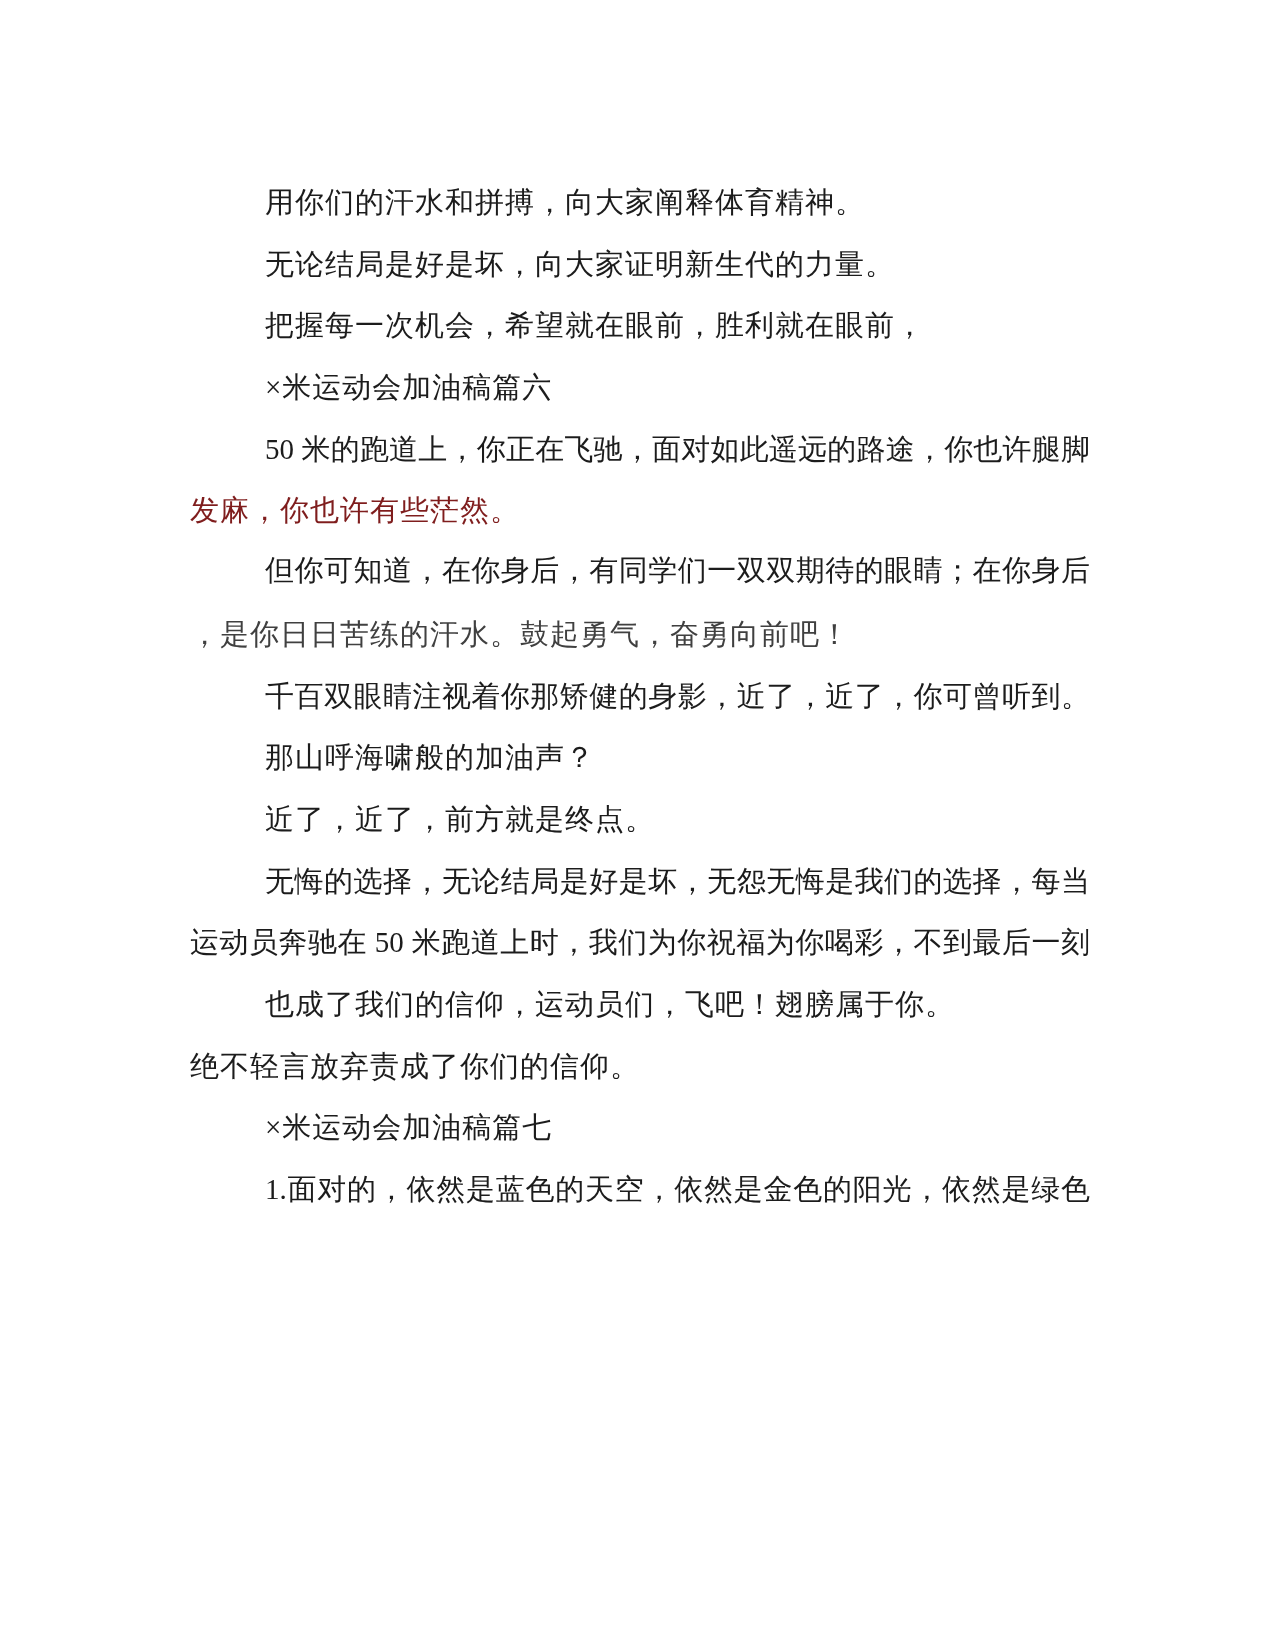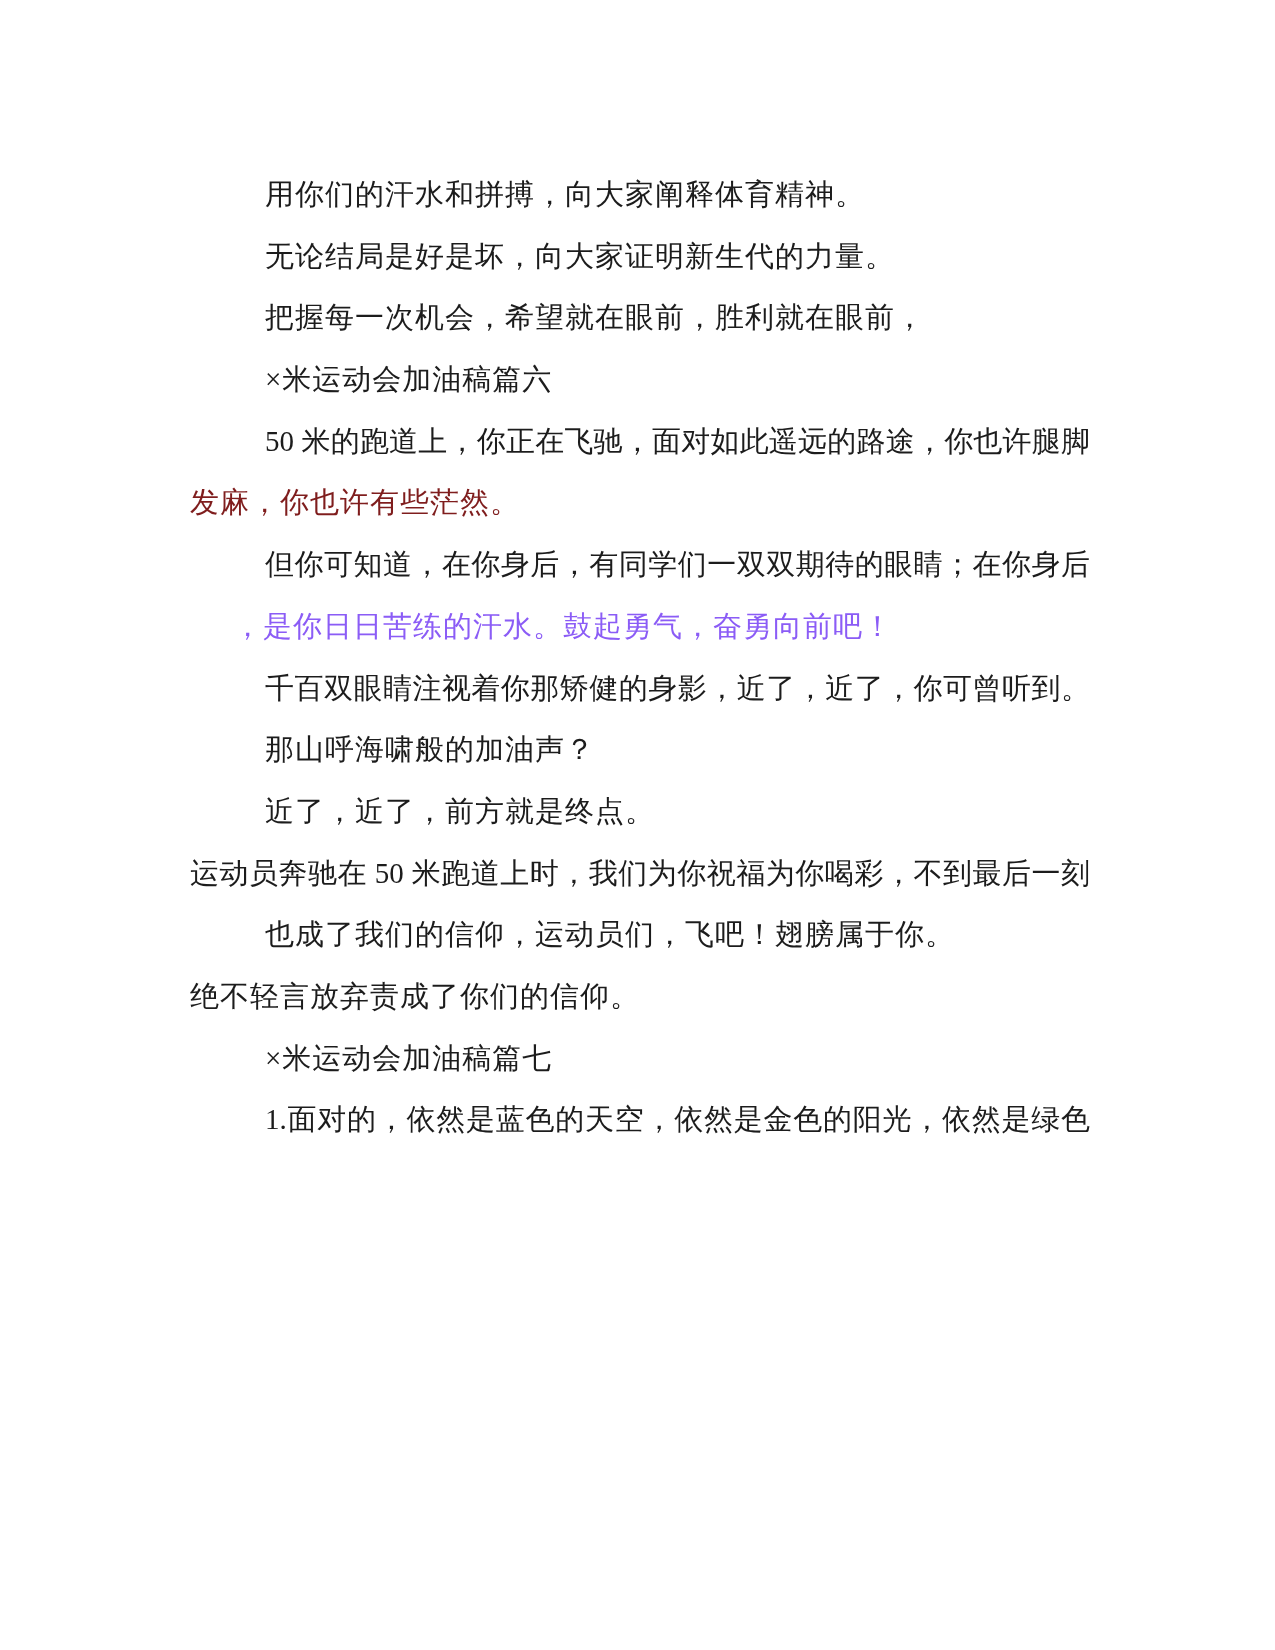--- a/index.html
+++ b/index.html
@@ -15,21 +15,21 @@
   .page {
     position: relative;
     width: 1275px;
     height: 1650px;
     background: #ffffff;
     overflow: hidden;
   }
   .text-column {
     position: absolute;
     left: 190px;
-    top: 164px;
+    top: 172px;
     width: 900px;
   }
   .line {
     height: 61.7px;
     line-height: 61.7px;
     font-size: 29px;
     color: #1c1c1c;
     letter-spacing: 1px;
     white-space: nowrap;
     font-weight: 400;
@@ -50,24 +50,25 @@
 <body>
 
 <div class="page" style="background: rgb(255, 255, 255);">
   <div class="text-column">
       <div class="line indent" style="color: rgb(28, 28, 28);">用你们的汗水和拼搏，向大家阐释体育精神。</div>
       <div class="line indent" style="color: rgb(28, 28, 28);">无论结局是好是坏，向大家证明新生代的力量。</div>
       <div class="line indent" style="color: rgb(28, 28, 28);">把握每一次机会，希望就在眼前，胜利就在眼前，</div>
       <div class="line indent" style="color: rgb(28, 28, 28);">×米运动会加油稿篇六</div>
       <div class="line indent justify" style="color: rgb(28, 28, 28);">50 米的跑道上，你正在飞驰，面对如此遥远的路途，你也许腿脚</div>
       <div class="line" style="color: #7f1d1d;">发麻，你也许有些茫然。</div>
-      <div class="line indent justify" style="color: rgb(28, 28, 28);">但你可知道，在你身后，有同学们一双双期待的眼睛；在你身后</div>
-      <div class="line" style="color: #8b5cf6; margin-left: 43px;">，是你日日苦练的汗水。鼓起勇气，奋勇向前吧！</div>
+      <div class="line indent justify" style="color: rgb(28, 28, 28); font-family: Liberation Mono, monospace;">但你可知道，在你身后，有同学们一双双期待的眼睛；在你身后</div>
+      <div class="line" style="color: #404040;">，是你日日苦练的汗水。鼓起勇气，奋勇向前吧！</div>
       <div class="line indent justify" style="color: rgb(28, 28, 28);">千百双眼睛注视着你那矫健的身影，近了，近了，你可曾听到。</div>
       <div class="line indent" style="color: rgb(28, 28, 28);">那山呼海啸般的加油声？</div>
       <div class="line indent" style="color: rgb(28, 28, 28);">近了，近了，前方就是终点。</div>
+      <div class="line indent justify" style="color: rgb(28, 28, 28);">无悔的选择，无论结局是好是坏，无怨无悔是我们的选择，每当</div>
       <div class="line justify" style="color: rgb(28, 28, 28);">运动员奔驰在 50 米跑道上时，我们为你祝福为你喝彩，不到最后一刻</div>
       <div class="line indent" style="color: rgb(28, 28, 28);">也成了我们的信仰，运动员们，飞吧！翅膀属于你。</div>
       <div class="line" style="color: rgb(28, 28, 28);">绝不轻言放弃责成了你们的信仰。</div>
       <div class="line indent" style="color: rgb(28, 28, 28);">×米运动会加油稿篇七</div>
       <div class="line indent justify" style="color: rgb(28, 28, 28);">1.面对的，依然是蓝色的天空，依然是金色的阳光，依然是绿色</div>
     </div>
 </div>
 
 </body></html>

